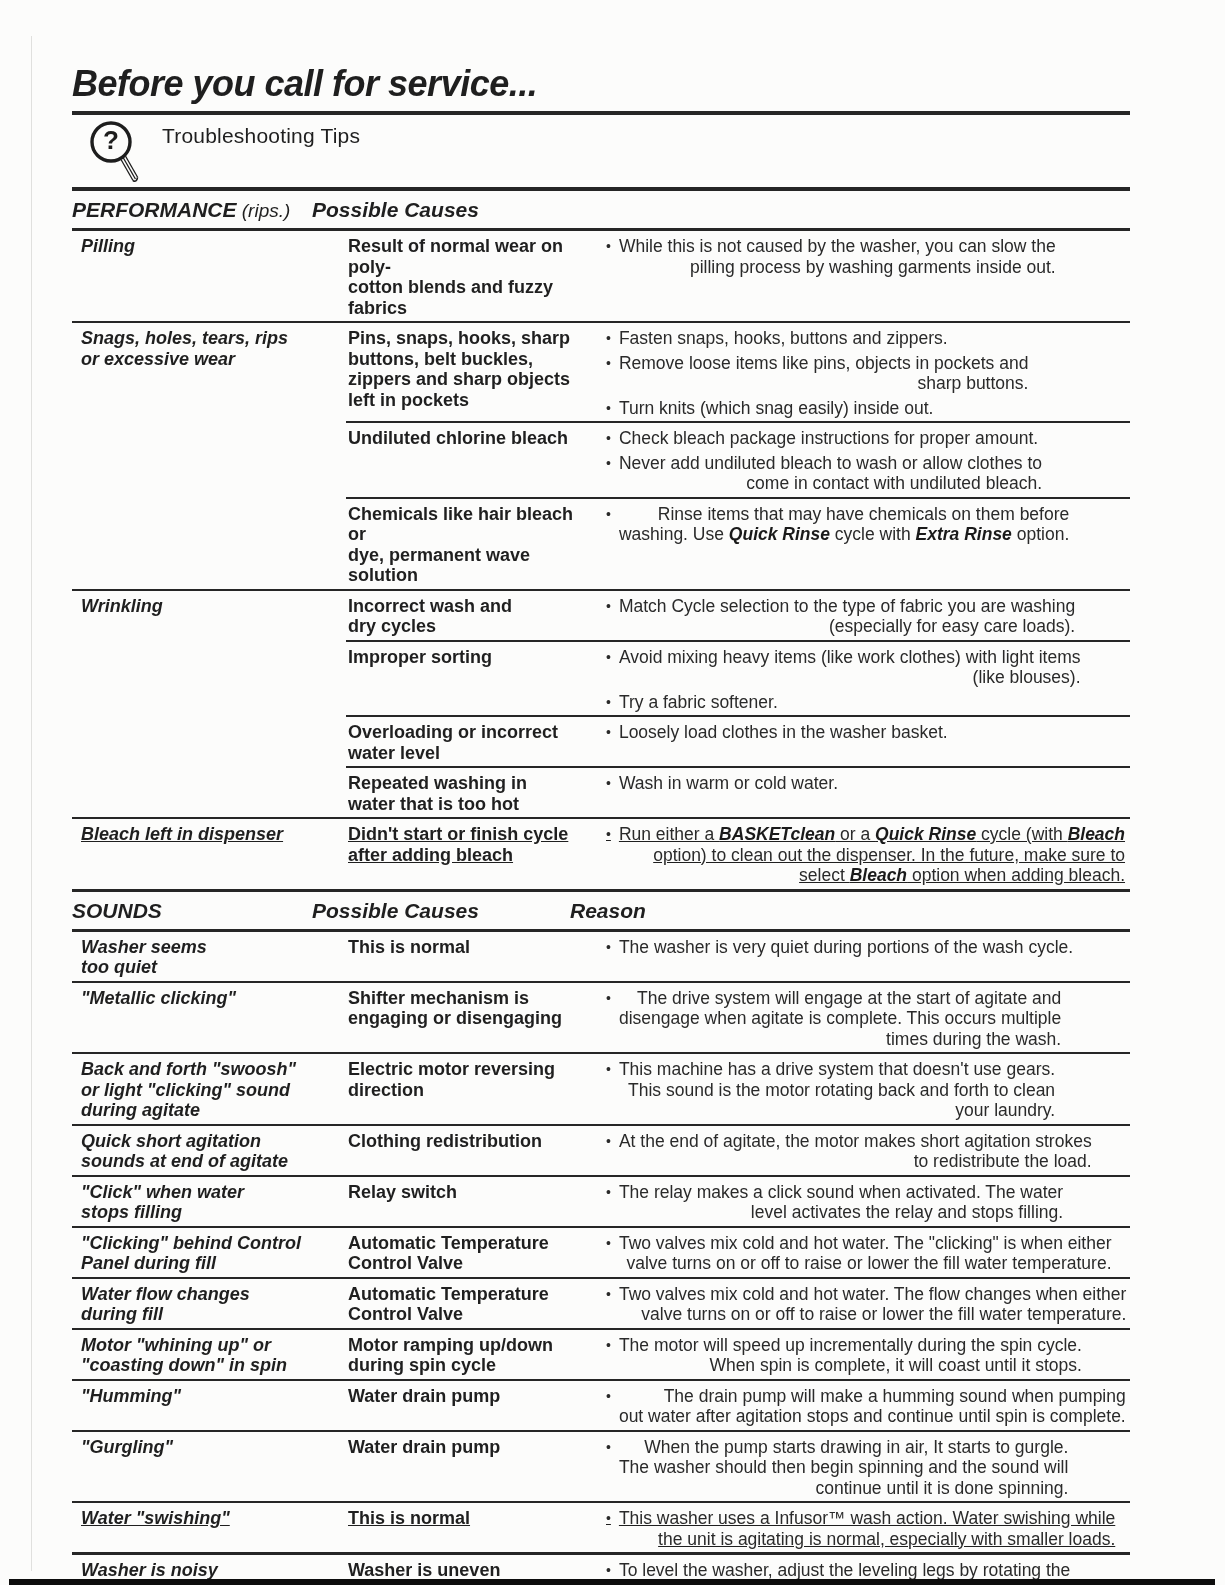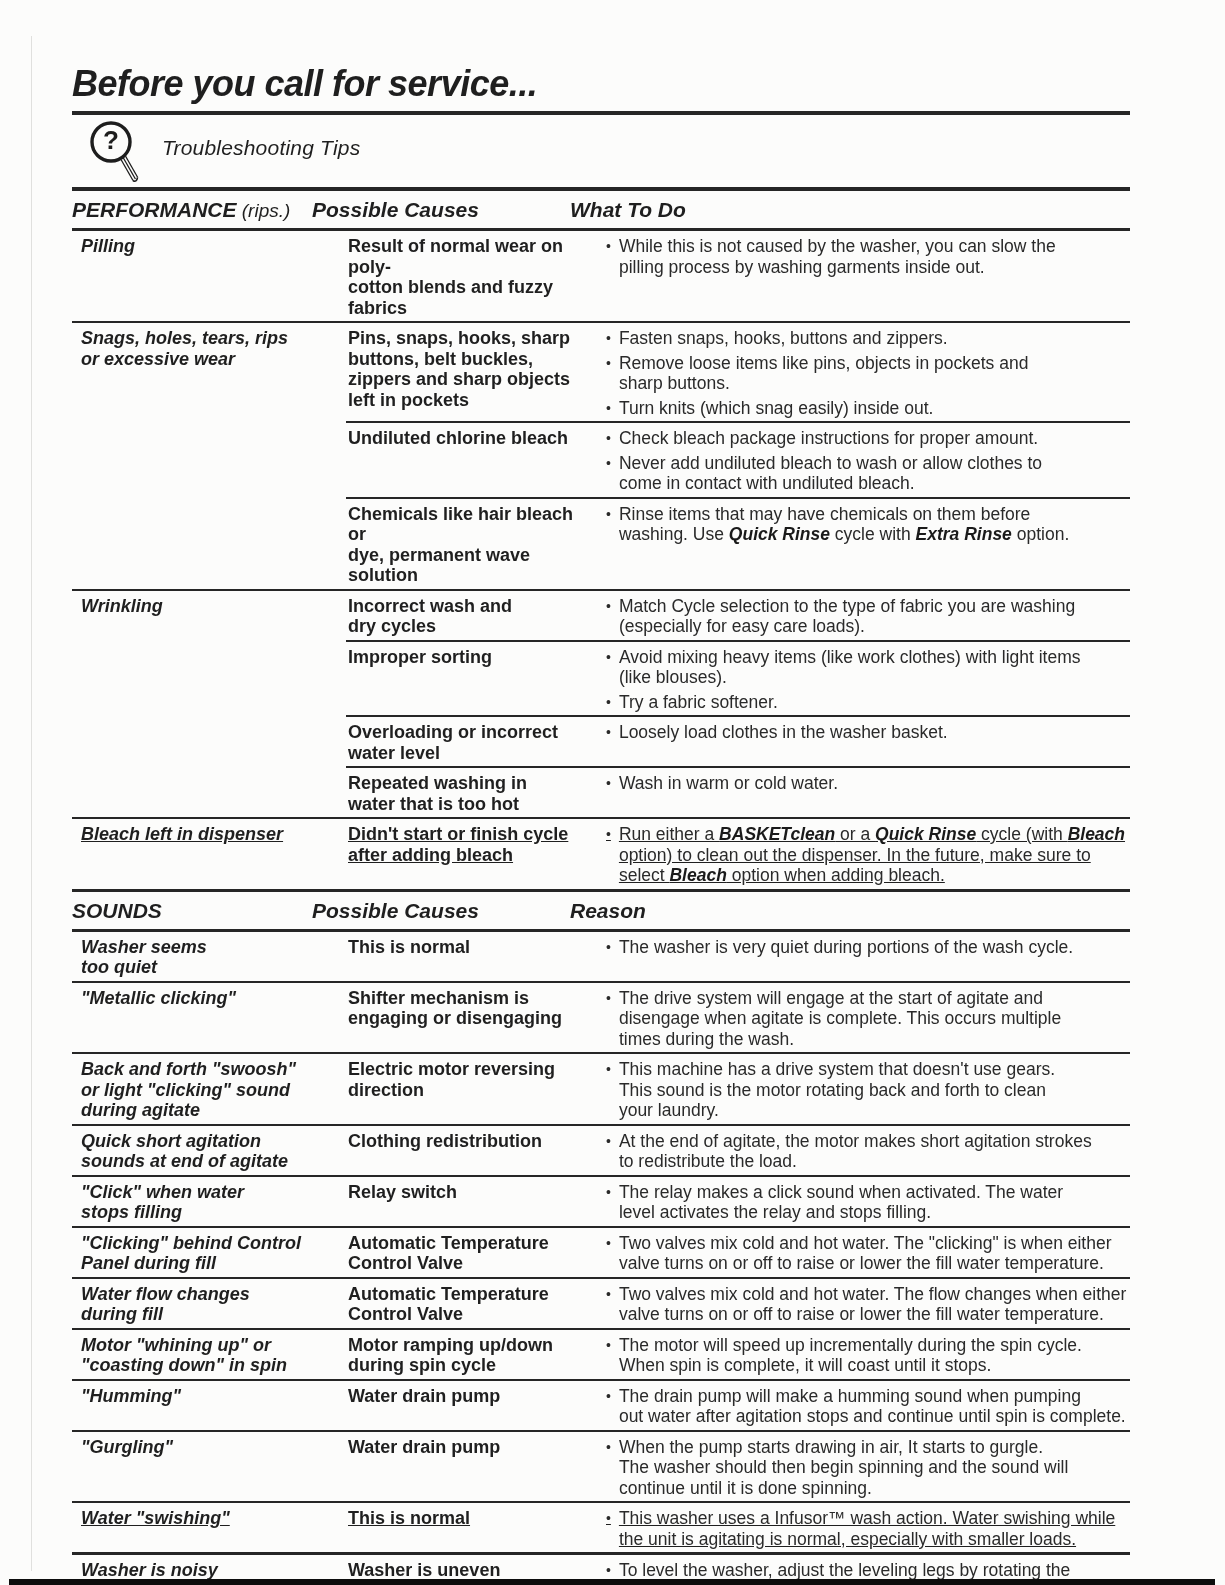--- a/index.html
+++ b/index.html
@@ -13,21 +13,21 @@
   .content { position:absolute; left:72px; top:0; width:1058px; }
 
   h1.title {
     margin:63px 0 0 0; font-size:36px; line-height:42px;
     font-style:italic; font-weight:700; letter-spacing:-0.5px;
   }
   .rule { height:4px; background:var(--rule); margin-top:6px; }
 
   .tips { position:relative; height:72px; border-bottom:4px solid var(--rule); }
   .tips svg { position:absolute; left:14px; top:5px; }
-  .tips-label { position:absolute; left:90px; top:9px; font-size:21px; font-style:italic; letter-spacing:0.2px;margin-top:12px; }
+  .tips-label { position:absolute; left:90px; top:9px; font-size:21px; letter-spacing:0.2px; }
 
   .thead {
     display:grid; grid-template-columns:238px 260px 1fr;
     padding:7px 0 6px 0; border-bottom:3px solid var(--rule); align-items:baseline;
   }
   .hcell { font-size:21px; font-weight:700; font-style:italic; }
   .hsuffix { font-weight:400; font-size:19px; }
   .hc2 { padding-left:2px; }
 
   .trow { display:grid; grid-template-columns:238px 1fr; border-bottom:2px solid var(--rule); }
@@ -41,21 +41,21 @@
   .subrow { display:grid; grid-template-columns:260px 1fr;margin-left:36px; }
   .subrow + .subrow { border-top:2px solid var(--rule); }
   .c2 {
     font-weight:700; font-size:18px; line-height:20.5px;
     padding:5px 10px 3px 2px; white-space:pre-line;
   }
   .c3 { padding:5px 0 3px 0; font-size:17.5px; line-height:20.5px; color:#2a2a2a; }
   .action { display:flex; gap:8px; margin-top:4px; }
   .action:first-child { margin-top:0; }
   .bullet { flex:0 0 auto; font-size:14px; line-height:20.5px; }
-  .atext { white-space:pre-line; }
+  .atext { white-space:pre-line;text-align:right; }
   .kw { font-weight:700; font-style:italic; color:#1a1a1a; }
   .bottom-bar { position:absolute; left:9px; right:10px; bottom:0; height:6px; background:#0d0d0d; }
 </style>
 </head>
 <body>
 
 <div class="page">
   <div class="scanline"></div>
 
   <div class="content">
@@ -74,21 +74,20 @@
         </g>
       </svg>
       <div class="tips-label">Troubleshooting Tips</div>
     </div>
 
     <div id="tables">
         <section>
           <div class="thead">
             <div class="hcell hc1"><span>PERFORMANCE</span><span class="hsuffix"> (rips.)</span></div>
             <div class="hcell hc2">Possible Causes</div>
-            <div class="hcell hc3">What To Do</div>
           </div>
           <div class="trow">
             <div class="c1">Pilling</div>
             <div class="sub">
               <div class="subrow">
                 <div class="c2">Result of normal wear on poly-
 cotton blends and fuzzy fabrics</div>
                 <div class="c3">
                   <div class="action">
                     <span class="bullet">•</span>

